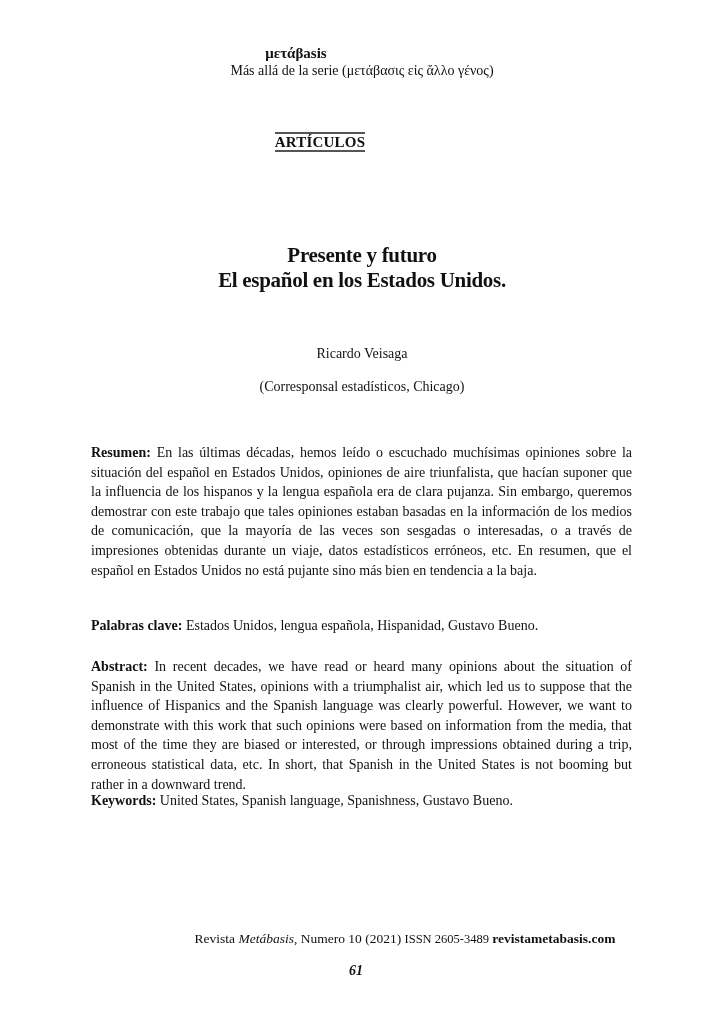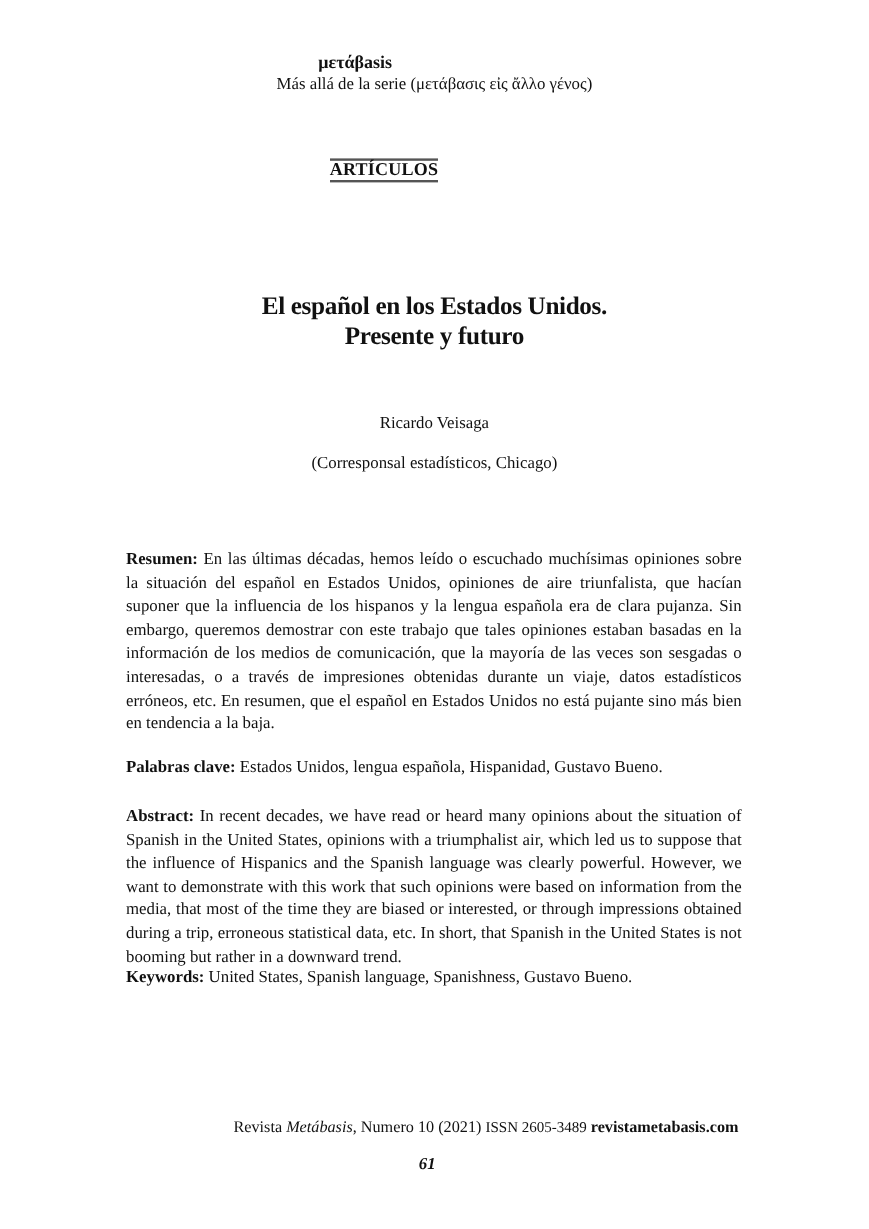--- a/index.html
+++ b/index.html
@@ -82,21 +82,21 @@
     }
     .body-block {
       position: absolute;
       left: 91px;
       width: 541px;
       font-size: 14px;
       line-height: 19.6px;
       text-align: justify;
     }
     .body-block p {
-      margin: 14px;
+      margin: 0;
     }
     .label {
       font-weight: bold;
     }
     .resumen { top: 443px; }
     .palabras { top: 616px; }
     .abstract { top: 657px; }
     .keywords { top: 791px; }
     .footer {
       position: absolute;
@@ -127,22 +127,22 @@
 <div class="page">
 
   <div class="journal-name">μετάβasis</div>
   <div class="journal-subtitle">Más allá de la serie (μετάβασις εἰς ἄλλο γένος)</div>
 
   <div class="section-heading-wrap">
     <span class="section-heading">ARTÍCULOS</span>
   </div>
 
   <div class="title">
+    <div>Presente y futuro</div>
     <div>El español en los Estados Unidos.</div>
-    <div>Presente y futuro</div>
   </div>
 
   <div class="author">Ricardo Veisaga</div>
   <div class="affiliation">(Corresponsal estadísticos, Chicago)</div>
 
   <div class="body-block resumen">
     <p><span class="label">Resumen:</span><span> En las últimas décadas, hemos leído o escuchado muchísimas opiniones sobre la situación del español en Estados Unidos, opiniones de aire triunfalista, que hacían suponer que la influencia de los hispanos y la lengua española era de clara pujanza. Sin embargo, queremos demostrar con este trabajo que tales opiniones estaban basadas en la información de los medios de comunicación, que la mayoría de las veces son sesgadas o interesadas, o a través de impresiones obtenidas durante un viaje, datos estadísticos erróneos, etc. En resumen, que el español en Estados Unidos no está pujante sino más bien en tendencia a la baja.</span></p>
   </div>
 
   <div class="body-block palabras">

